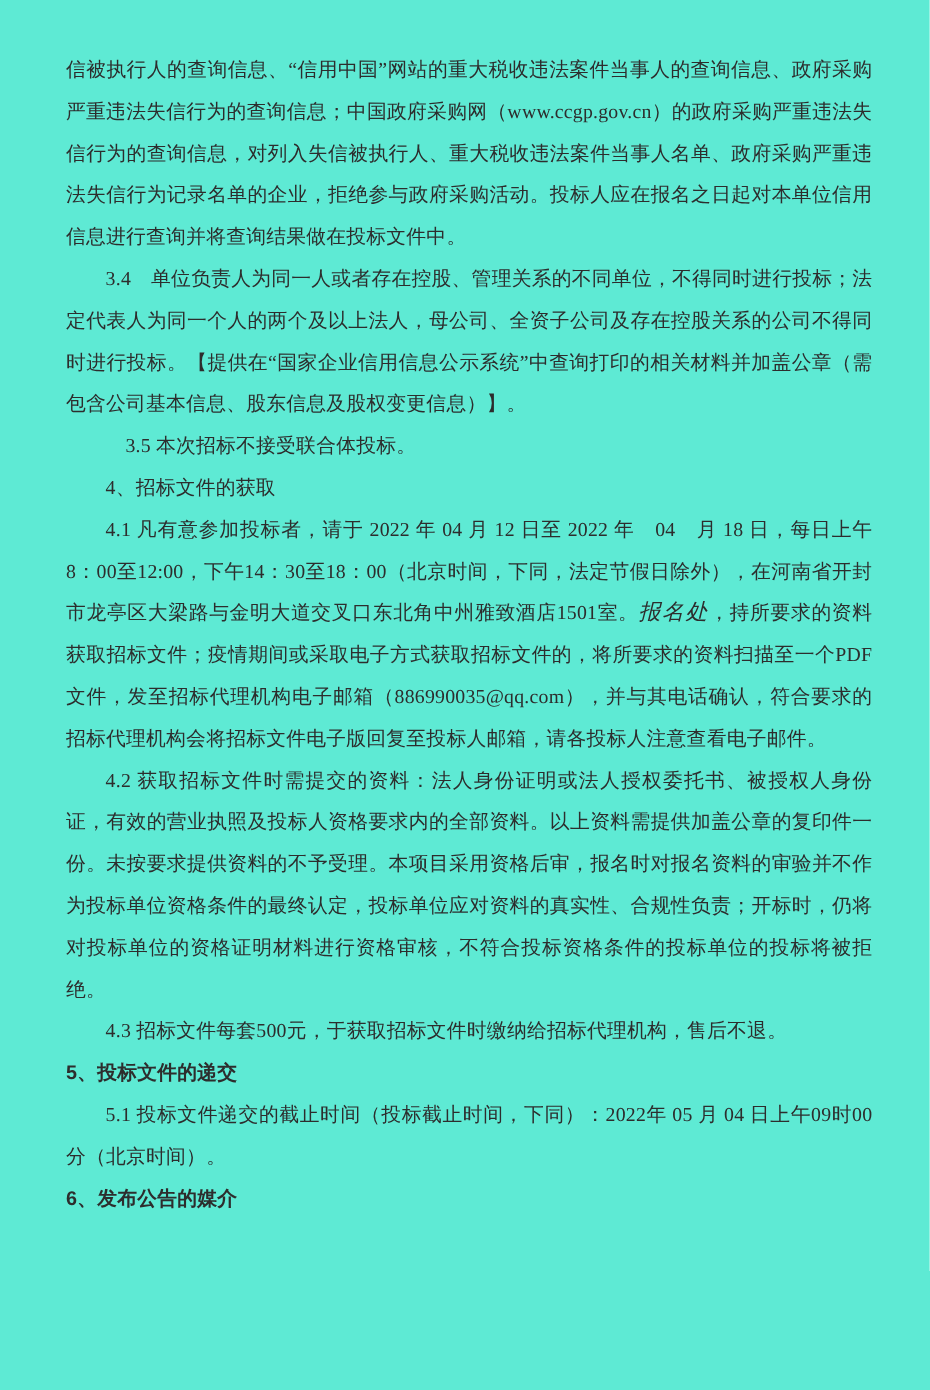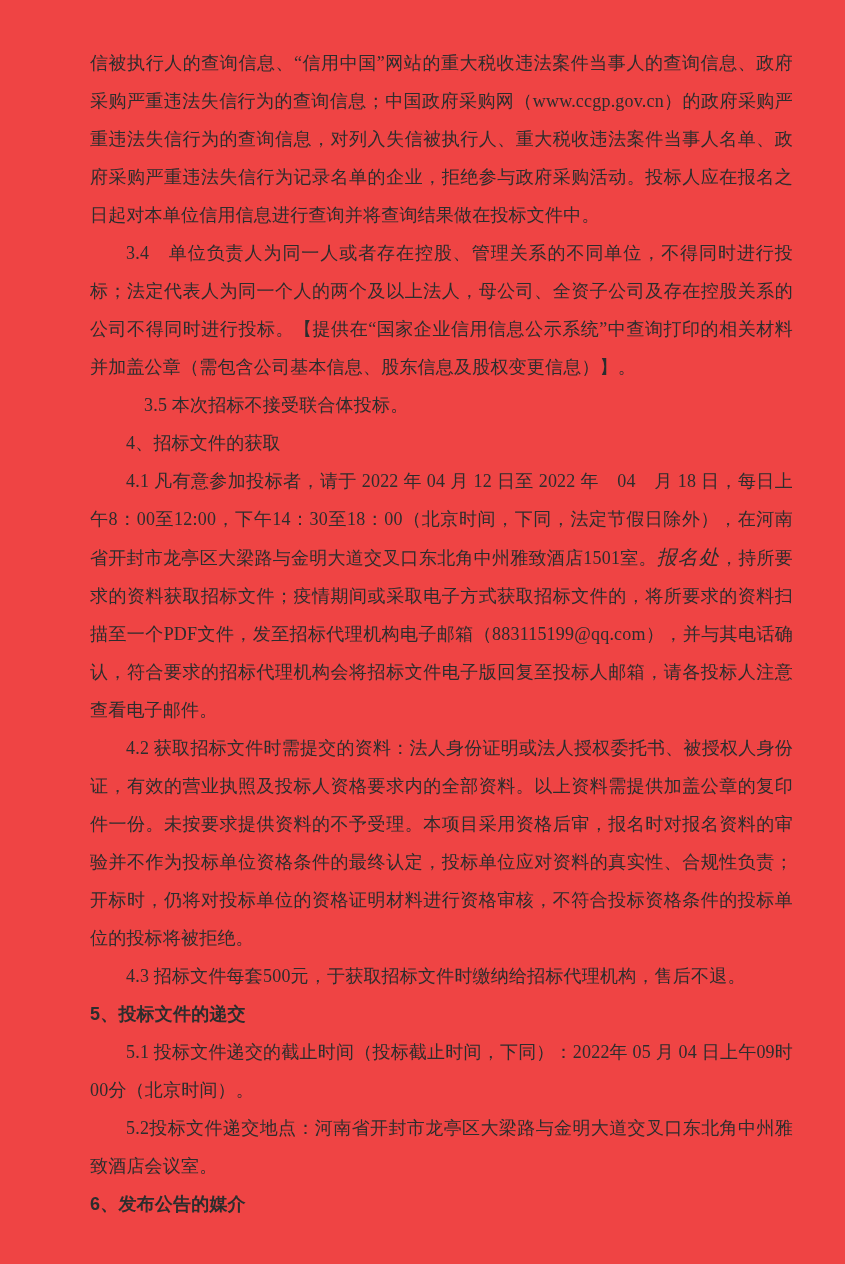--- a/index.html
+++ b/index.html
@@ -10,22 +10,22 @@
   body {
     width: 845px;
     height: 1264px;
     overflow: hidden;
     font-family: "Liberation Serif", "DejaVu Serif", serif;
   }
   .page {
     box-sizing: border-box;
     width: 845px;
     height: 1264px;
-    background: #ef4444;
-    padding: 44px 52px 0 90px;
+    background: #5eead4;
+    padding: 44px 52px 0 60px;
     color: #2d2d2d;
   }
   .doc-body p {
     margin: 0;
     font-size: 18px;
     line-height: 38px;
     text-align: justify;
     letter-spacing: 0.2px;
     color: #2d2d2d;
   }
@@ -57,28 +57,27 @@
   <div class="doc-body">
 
     <p class="para-no-indent">信被执行人的查询信息、“信用中国”网站的重大税收违法案件当事人的查询信息、政府采购严重违法失信行为的查询信息；中国政府采购网（www.ccgp.gov.cn）的政府采购严重违法失信行为的查询信息，对列入失信被执行人、重大税收违法案件当事人名单、政府采购严重违法失信行为记录名单的企业，拒绝参与政府采购活动。投标人应在报名之日起对本单位信用信息进行查询并将查询结果做在投标文件中。</p>
 
     <p class="para-indent">3.4　单位负责人为同一人或者存在控股、管理关系的不同单位，不得同时进行投标；法定代表人为同一个人的两个及以上法人，母公司、全资子公司及存在控股关系的公司不得同时进行投标。【提供在“国家企业信用信息公示系统”中查询打印的相关材料并加盖公章（需包含公司基本信息、股东信息及股权变更信息）】。</p>
 
     <p class="para-indent-3">3.5 本次招标不接受联合体投标。</p>
 
     <p class="para-indent">4、招标文件的获取</p>
 
-    <p class="para-indent"><span>4.1 凡有意参加投标者，请于 2022 年 04 月 12 日至 2022 年　04　月 18 日，每日上午8：00至12:00，下午14：30至18：00（北京时间，下同，法定节假日除外），在河南省开封市龙亭区大梁路与金明大道交叉口东北角中州雅致酒店1501室。</span><span class="emph-signup">报名处</span><span>，持所要求的资料获取招标文件；疫情期间或采取电子方式获取招标文件的，将所要求的资料扫描至一个PDF文件，发至招标代理机构电子邮箱（883115199@qq.com），并与其电话确认，符合要求的招标代理机构会将招标文件电子版回复至投标人邮箱，请各投标人注意查看电子邮件。</span></p>
+    <p class="para-indent"><span>4.1 凡有意参加投标者，请于 2022 年 04 月 12 日至 2022 年　04　月 18 日，每日上午8：00至12:00，下午14：30至18：00（北京时间，下同，法定节假日除外），在河南省开封市龙亭区大梁路与金明大道交叉口东北角中州雅致酒店1501室。</span><span class="emph-signup">报名处</span><span>，持所要求的资料获取招标文件；疫情期间或采取电子方式获取招标文件的，将所要求的资料扫描至一个PDF文件，发至招标代理机构电子邮箱（886990035@qq.com），并与其电话确认，符合要求的招标代理机构会将招标文件电子版回复至投标人邮箱，请各投标人注意查看电子邮件。</span></p>
 
     <p class="para-indent">4.2 获取招标文件时需提交的资料：法人身份证明或法人授权委托书、被授权人身份证，有效的营业执照及投标人资格要求内的全部资料。以上资料需提供加盖公章的复印件一份。未按要求提供资料的不予受理。本项目采用资格后审，报名时对报名资料的审验并不作为投标单位资格条件的最终认定，投标单位应对资料的真实性、合规性负责；开标时，仍将对投标单位的资格证明材料进行资格审核，不符合投标资格条件的投标单位的投标将被拒绝。</p>
 
     <p class="para-indent">4.3 招标文件每套500元，于获取招标文件时缴纳给招标代理机构，售后不退。</p>
 
     <p class="section-heading">5、投标文件的递交</p>
 
     <p class="para-indent">5.1 投标文件递交的截止时间（投标截止时间，下同）：2022年 05 月 04 日上午09时00分（北京时间）。</p>
 
-    <p class="para-indent">5.2投标文件递交地点：河南省开封市龙亭区大梁路与金明大道交叉口东北角中州雅致酒店会议室。</p>
 
     <p class="section-heading">6、发布公告的媒介</p>
 
   </div>
 </div>
 
 </body></html>

